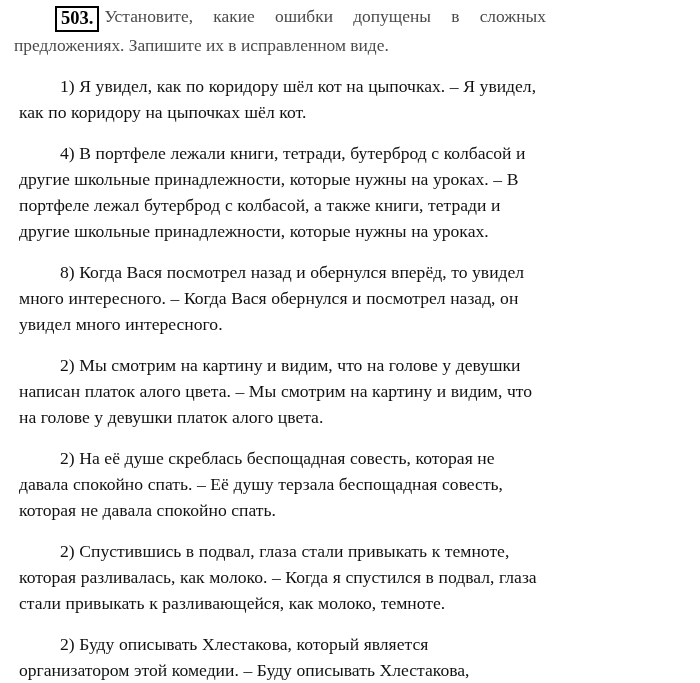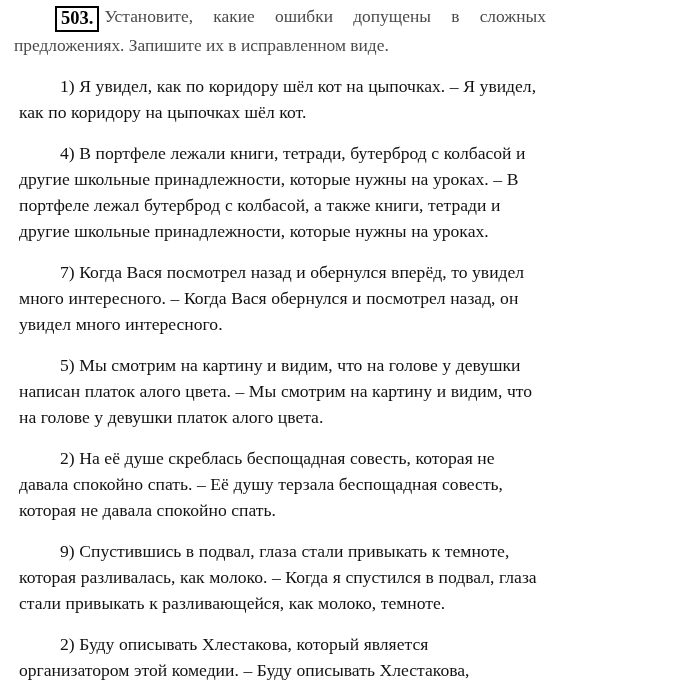--- a/index.html
+++ b/index.html
@@ -72,19 +72,19 @@
 <body>
 
 <div id="page">
 
   <p class="exercise-head">
     <span class="ex-num">503.</span><span class="head-text">Установите, какие ошибки допущены в сложных предложениях. Запишите их в исправленном виде.</span>
   </p>
 
   <p class="item">1) Я увидел, как по коридору шёл кот на цыпочках. – Я увидел, как по коридору на цыпочках шёл кот.</p>
   <p class="item">4) В портфеле лежали книги, тетради, бутерброд с колбасой и другие школьные принадлежности, которые нужны на уроках. – В портфеле лежал бутерброд с колбасой, а также книги, тетради и другие школьные принадлежности, которые нужны на уроках.</p>
-  <p class="item">7) Когда Вася посмотрел назад и обернулся вперёд, то увидел много интересного. – Когда Вася обернулся и посмотрел назад, он увидел много интересного.</p>
-  <p class="item">5) Мы смотрим на картину и видим, что на голове у девушки написан платок алого цвета. – Мы смотрим на картину и видим, что на голове у девушки платок алого цвета.</p>
+  <p class="item">8) Когда Вася посмотрел назад и обернулся вперёд, то увидел много интересного. – Когда Вася обернулся и посмотрел назад, он увидел много интересного.</p>
+  <p class="item">2) Мы смотрим на картину и видим, что на голове у девушки написан платок алого цвета. – Мы смотрим на картину и видим, что на голове у девушки платок алого цвета.</p>
   <p class="item">2) На её душе скреблась беспощадная совесть, которая не давала спокойно спать. – Её душу терзала беспощадная совесть, которая не давала спокойно спать.</p>
-  <p class="item">9) Спустившись в подвал, глаза стали привыкать к темноте, которая разливалась, как молоко. – Когда я спустился в подвал, глаза стали привыкать к разливающейся, как молоко, темноте.</p>
+  <p class="item">2) Спустившись в подвал, глаза стали привыкать к темноте, которая разливалась, как молоко. – Когда я спустился в подвал, глаза стали привыкать к разливающейся, как молоко, темноте.</p>
   <p class="item">2) Буду описывать Хлестакова, который является организатором этой комедии. – Буду описывать Хлестакова, являющегося организатором этой комедии.</p>
 
 </div>
 
 </body></html>

